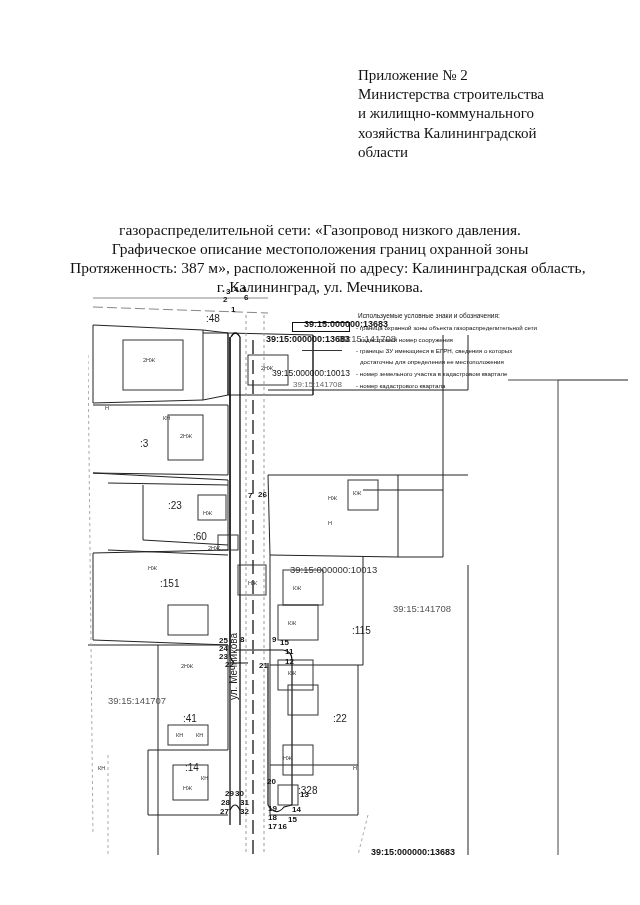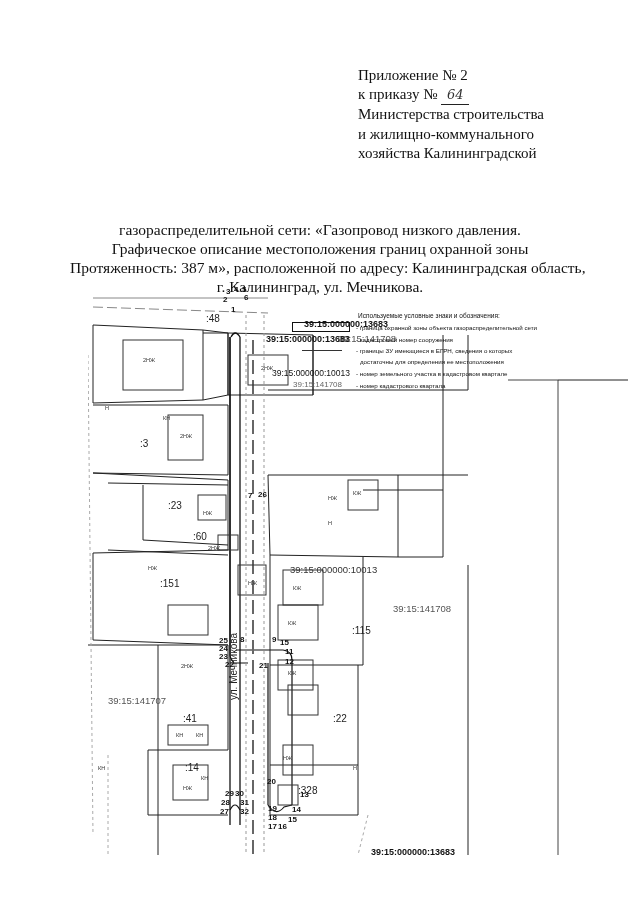--- a/index.html
+++ b/index.html
@@ -21,27 +21,24 @@
   .legend .head { position:absolute; left:68px; top:0; font-size:6.5px; white-space:nowrap; }
   .legend .row { position:absolute; left:66px; font-size:6.2px; white-space:nowrap; }
   .legend .sym { position:absolute; white-space:nowrap; text-align:right; }
   .street { position:absolute; left:228px; top:700px; transform:rotate(-90deg); transform-origin:left top; font-family:"Liberation Sans", sans-serif; font-size:10px; color:#222; white-space:nowrap; }
 </style>
 </head>
 <body>
 
 <div class="appendix">
   <div>Приложение № 2</div>
-  <div>
-    <span>к приказу №</span>
-    <span class="hand" style="width:28px;">64</span>
-  </div>
   <div>Министерства строительства</div>
   <div>и жилищно-коммунального</div>
   <div>хозяйства Калининградской</div>
+  <div>области</div>
 </div>
 
 <div class="title">
   <div>газораспределительной сети: «Газопровод низкого давления.</div>
   <div>Графическое описание местоположения границ охранной зоны</div>
   <div>Протяженность: 387 м», расположенной по адресу: Калининградская область,</div>
   <div>г. Калининград, ул. Мечникова.</div>
 </div>
 
 <div class="map">

